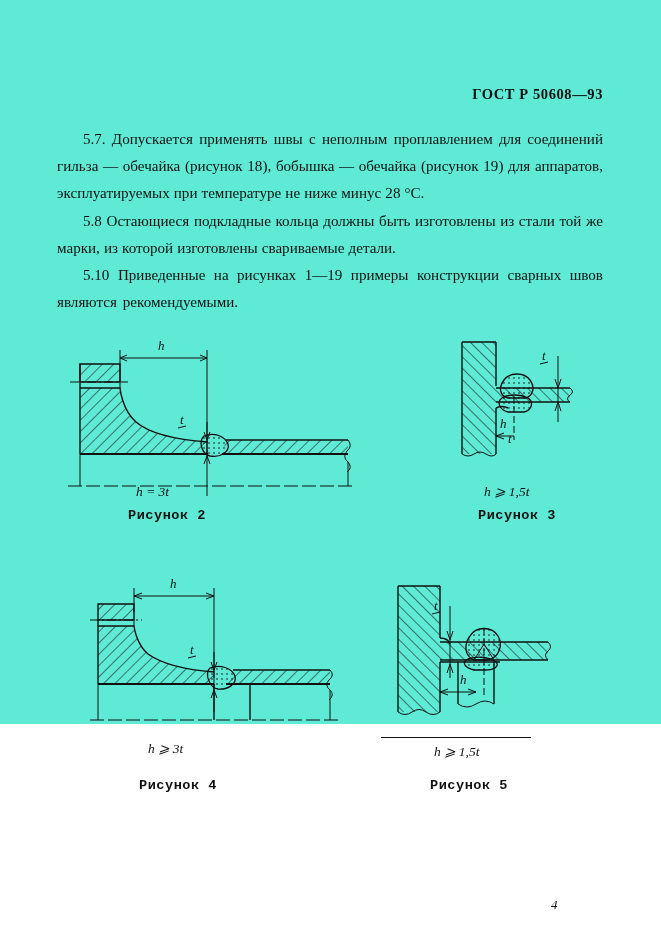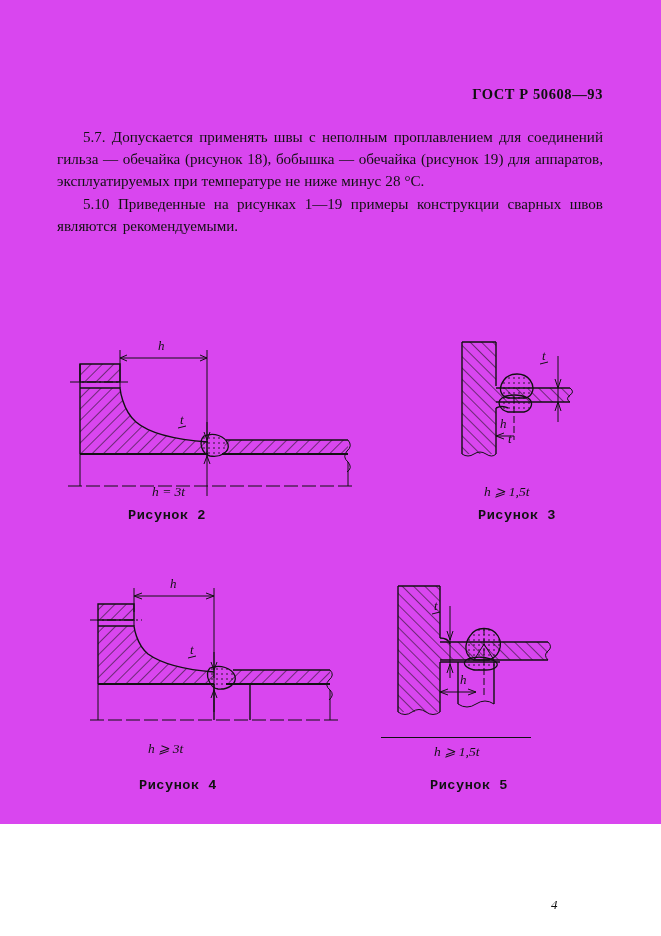--- a/index.html
+++ b/index.html
@@ -12,22 +12,22 @@
     height: 936px;
     position: relative;
     font-family: "Liberation Serif", serif;
     color: #111;
     overflow: hidden;
   }
   .page {
     position: absolute;
     left: 0; top: 0;
     width: 661px;
-    height: 824px;
-    background: #d946ef;
+    height: 724px;
+    background: #5eead4;
   }
   .doc-header {
     position: absolute;
     top: 86px;
     right: 58px;
     font-family: "Liberation Serif", serif;
     font-size: 14.5px;
     font-weight: bold;
     letter-spacing: 0.6px;
     white-space: nowrap;
@@ -35,21 +35,21 @@
   .body-text {
     position: absolute;
     left: 57px;
     top: 126px;
     width: 546px;
   }
   .para {
     margin: 0 0 0.5px 0;
     text-indent: 26px;
     font-size: 15.1px;
-    line-height: 22px;
+    line-height: 27px;
     text-align: justify;
     font-family: "Liberation Serif", serif;
     word-spacing: 0.3px;
   }
   .para.j-wide { word-spacing: 2.2px; }
 
   
   .fig {
     position: absolute;
   }
@@ -90,20 +90,21 @@
 </style>
 </head>
 <body>
 
 <div class="page">
 
   <div class="doc-header">ГОСТ Р 50608—93</div>
 
   <div class="body-text">
     <p class="para">5.7. Допускается применять швы с неполным проплавлением для соединений гильза — обечайка (рисунок 18), бобышка — обечайка (рисунок 19) для аппаратов, эксплуатируемых при температуре не ниже минус 28 °С.</p>
+    <p class="para">5.8 Остающиеся подкладные кольца должны быть изготовлены из стали той же марки, из которой изготовлены свариваемые детали.</p>
     <p class="para j-wide">5.10 Приведенные на рисунках 1—19 примеры конструкции сварных швов являются рекомендуемыми.</p>
   </div>
 
   <div class="fig" style="left:62px; top:336px; width:300px; height:160px;">
     <svg width="300" height="160" viewBox="0 0 300 160">
       <defs>
         <pattern id="h45a" width="8" height="8" patternUnits="userSpaceOnUse" patternTransform="rotate(45)">
           <line x1="0" y1="0" x2="0" y2="8" stroke="#111" stroke-width="1.1"></line>
         </pattern>
         <pattern id="h45b" width="8" height="8" patternUnits="userSpaceOnUse" patternTransform="rotate(-45)">
@@ -150,21 +151,21 @@
       <path class="ln thin" d="M145,120 l-3,8 M145,120 l3,8"></path>
       <text class="lbl" x="118" y="88">t</text>
       <path class="ln thin" d="M116,92 l8,-2"></path>
 
       <line class="ln thin" x1="18" y1="118" x2="18" y2="150"></line>
       <line class="ln thin" x1="286" y1="126" x2="286" y2="150"></line>
       <line class="ln thin" x1="6" y1="150" x2="292" y2="150" stroke-dasharray="14,4"></line>
     </svg>
   </div>
 
-  <div class="fig-note" style="left:152px; top:484px;text-align:center;">h = 3t</div>
+  <div class="fig-note" style="left:136px; top:484px;text-align:center;">h = 3t</div>
   <div class="fig-caption" style="left:128px; top:508px;">Рисунок 2</div>
 
   <div class="fig" style="left:452px; top:336px; width:160px; height:145px;">
     <svg width="160" height="145" viewBox="0 0 160 145">
       <defs>
         <pattern id="h45c" width="8" height="8" patternUnits="userSpaceOnUse" patternTransform="rotate(-45)">
           <line x1="0" y1="0" x2="0" y2="8" stroke="#111" stroke-width="1.1"></line>
         </pattern>
         <pattern id="dots3" width="5" height="5" patternUnits="userSpaceOnUse">
           <circle cx="2" cy="2" r="0.8" fill="#111"></circle>

